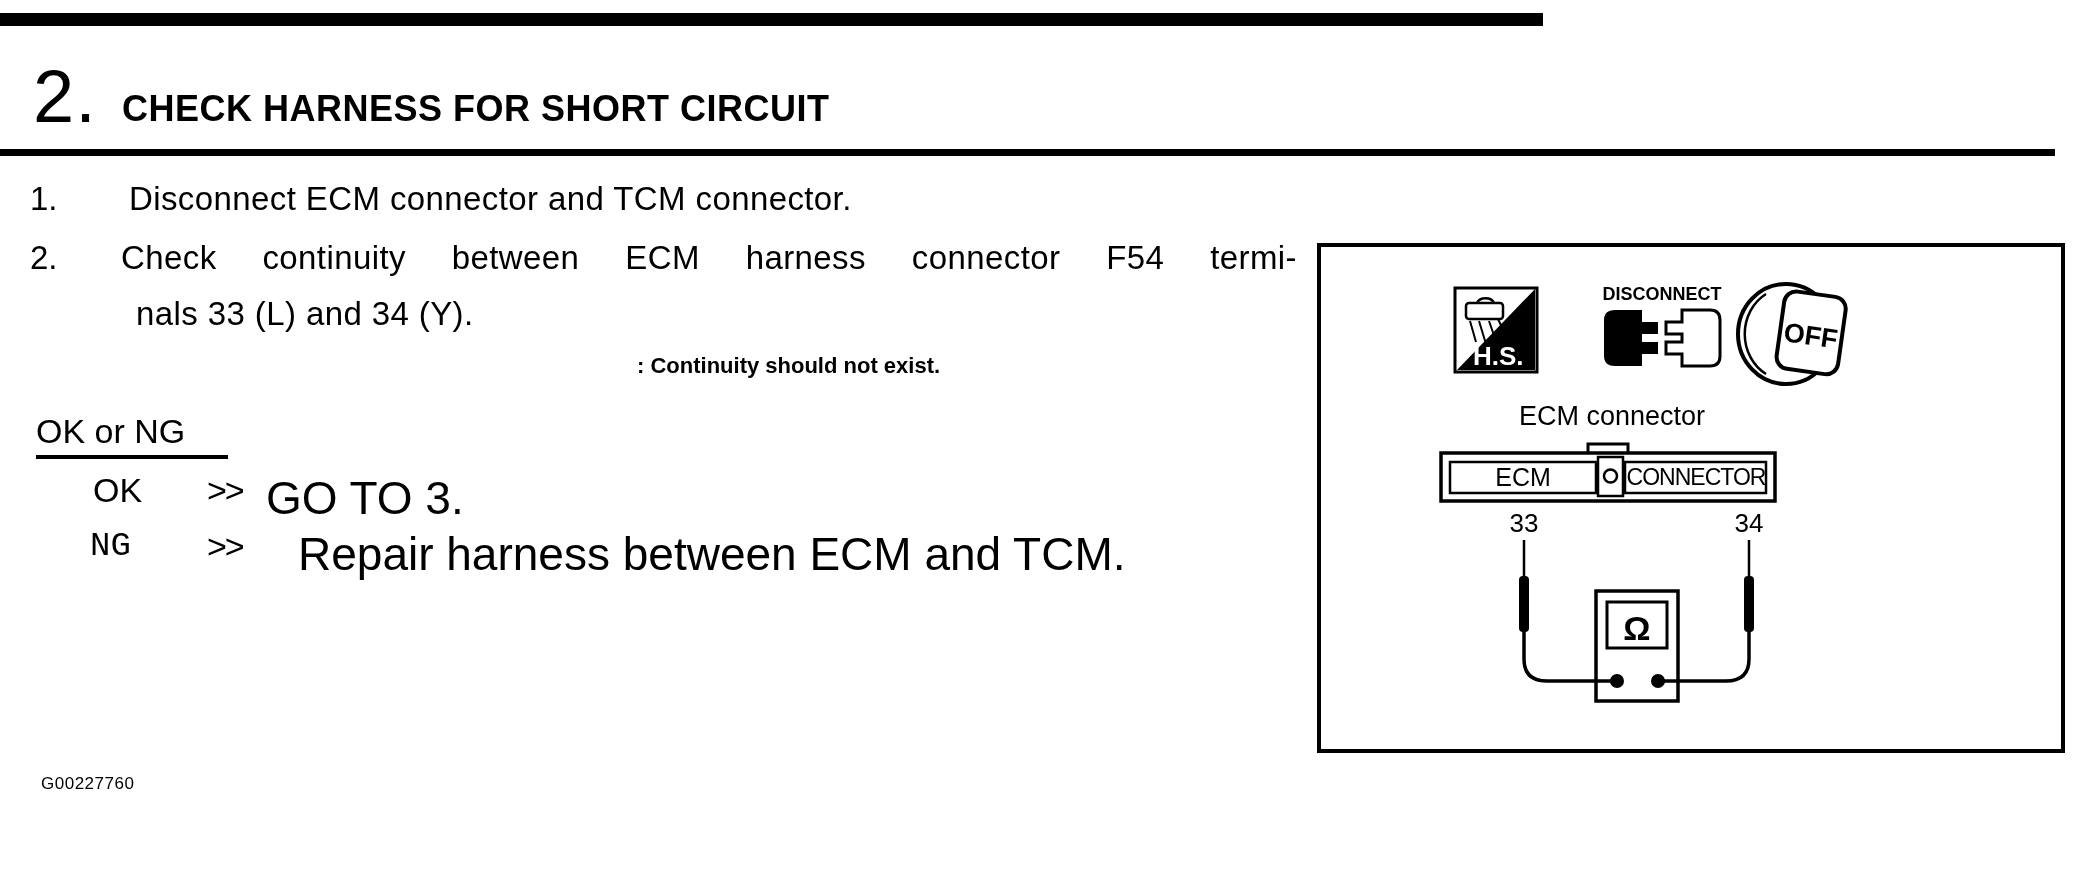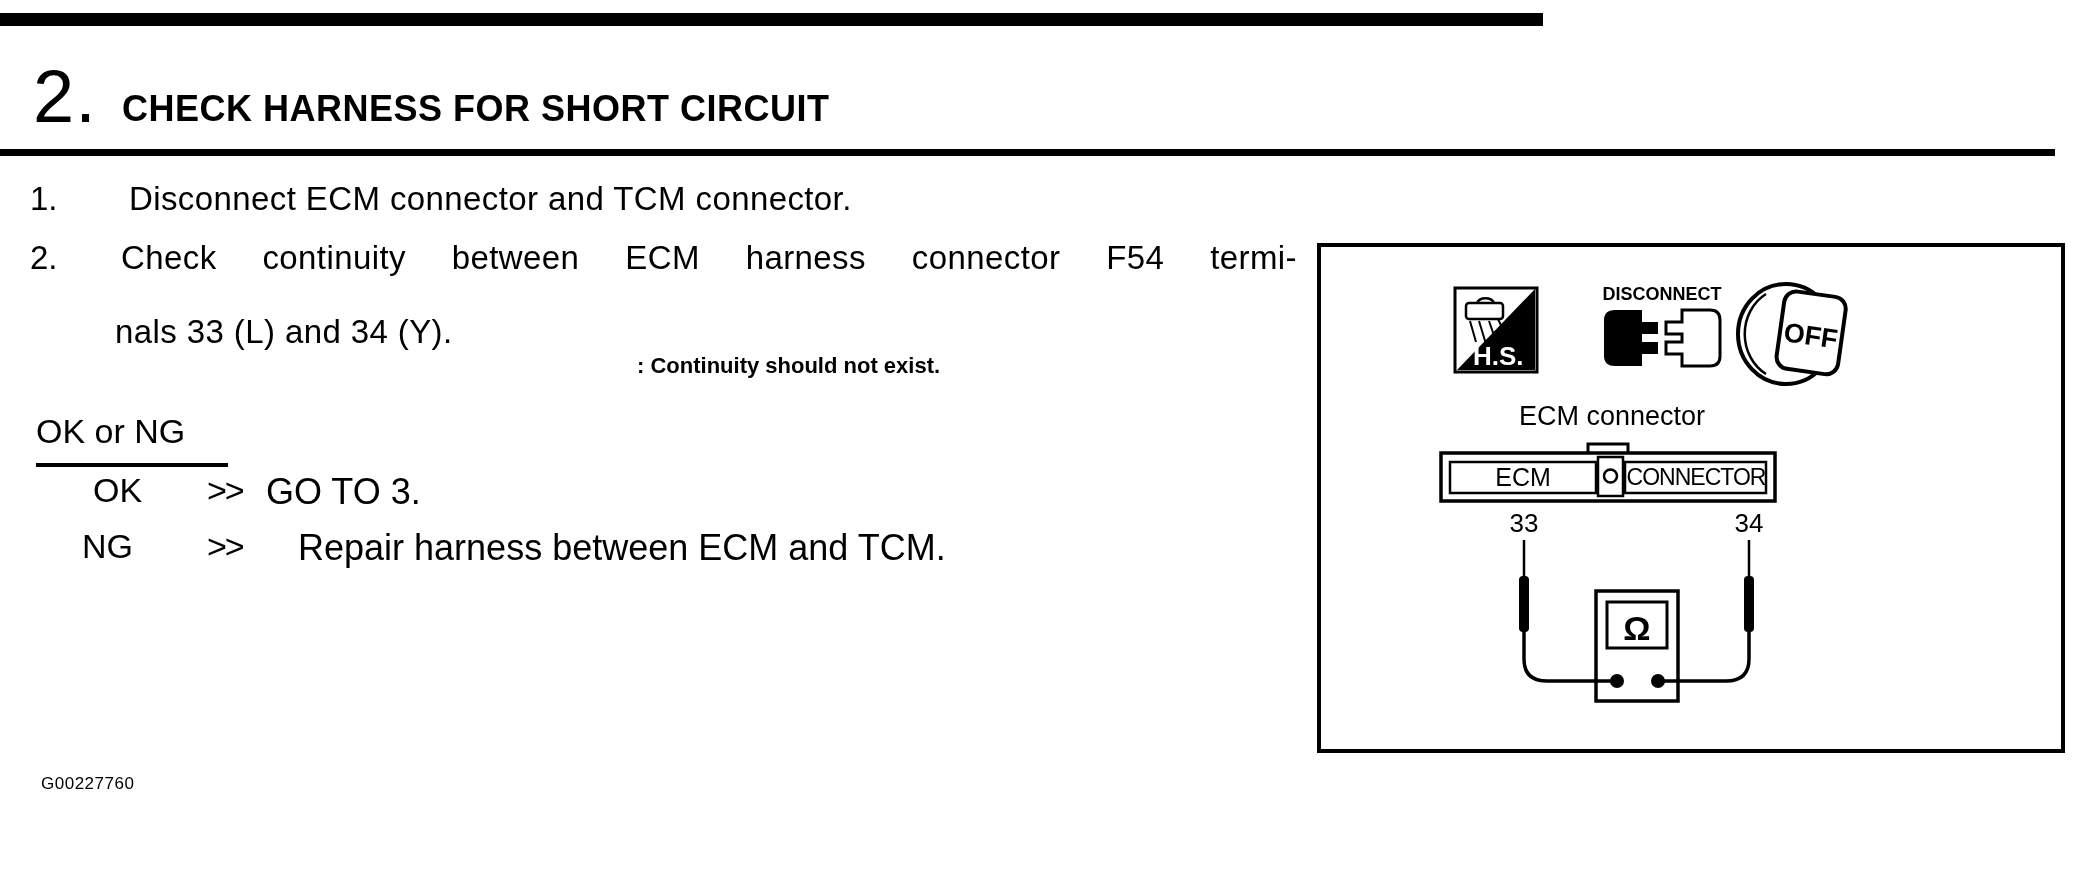--- a/index.html
+++ b/index.html
@@ -44,40 +44,40 @@
 
   .step-num-2 { left: 30px; top: 241px; }
   .step-text-2a {
     left: 121px; top: 241px;
     width: 1176px;
     white-space: normal;
     text-align: justify;
     text-align-last: justify;
     letter-spacing: 0.4px;
   }
-  .step-text-2b { left: 115px; top: 297px; letter-spacing: 0.4px; margin-top: 18px; }
+  .step-text-2b { left: 136px; top: 297px; letter-spacing: 0.4px; }
 
   .spec-terminals { left: 184px; top: 353px; font-size: 34px; font-weight: bold; white-space: nowrap; }
   .spec-condition { left: 637px; top: 353px; font-size: 22px; font-weight: bold; white-space: nowrap; }
 
   .okng-label {
     left: 36px; top: 412px;
     font-size: 34px; white-space: nowrap;
     display: inline-block;
     min-width: 192px;
-    padding-bottom: 12px;
+    padding-bottom: 4px;
     border-bottom: 4px solid #000;
   }
   .res-key   { font-size: 34px; white-space: nowrap; margin-left: 30px; }
   .res-arrow { font-size: 34px; white-space: nowrap; letter-spacing: -2px; }
-  .res-act   { font-size: 36px; white-space: nowrap; }
+  .res-act   { font-size: 46px; white-space: nowrap; }
   .row-ok .res-key   { left: 63px;  top: 471px; }
   .row-ok .res-arrow { left: 207px; top: 471px; }
   .row-ok .res-act   { left: 266px; top: 471px; }
-  .row-ng .res-key   { left: 52px;  top: 527px; }
+  .row-ng .res-key   { left: 60px;  top: 527px; font-family: Liberation Mono, monospace; }
   .row-ng .res-arrow { left: 207px; top: 527px; }
   .row-ng .res-act   { left: 266px; top: 527px; margin-left: 32px; }
 
   .figure-code { left: 41px; top: 774px; font-size: 17px; letter-spacing: 0.5px; }
 
   .figure-svg { left: 1317px; top: 243px; }
 
   svg text { font-family: "Liberation Sans", sans-serif; fill: #000; }
   .svg-label-sm   { font-size: 18px; font-weight: bold; }
   .svg-caption    { font-size: 27px; }

